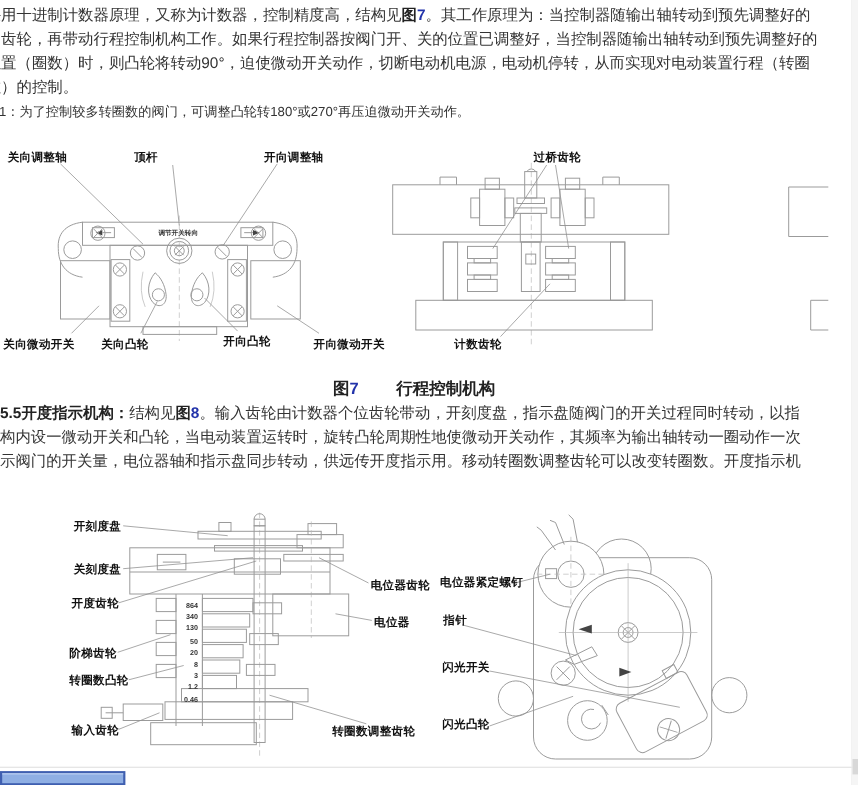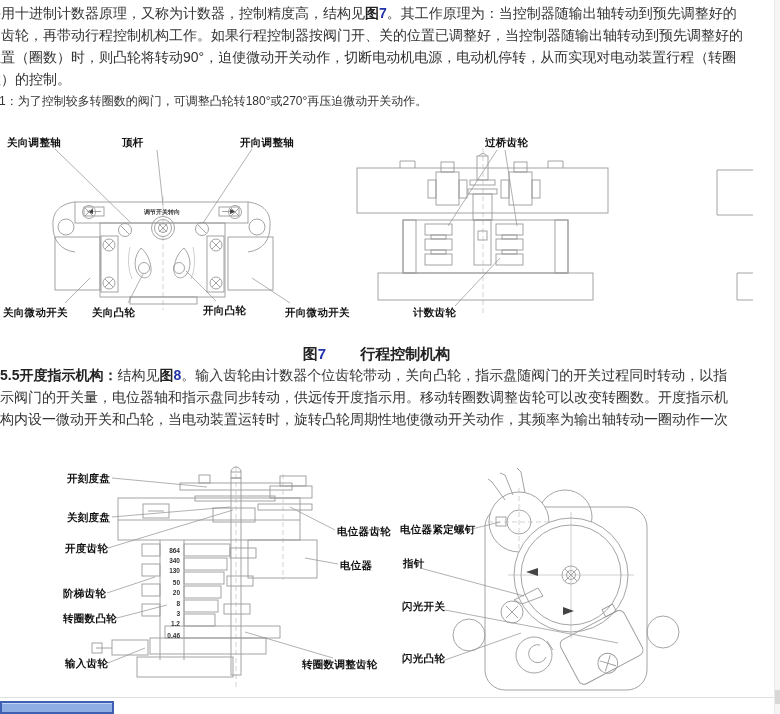--- a/index.html
+++ b/index.html
@@ -187,23 +187,23 @@
     <path class="ln" d="M753,60 H717 V105 H753"></path>
     <path class="ln" d="M753,163 H737 V190 H753"></path>
   </g>
 </svg>
 
 <div class="caption" style="top:345px;">
   <span class="figword" style="font-weight:bold;color:#222;">图</span><span style="color:#2233aa;">7</span><span class="gap"></span><span>行程控制机构</span>
 </div>
 
 <div class="textcol" style="top:364px;height:92px;">
-  <div class="line"><span class="heading-bold">5.5开度指示机构：</span><span>结构见</span><b class="figword">图</b><b class="fignum">8</b><span>。输入齿轮由计数器个位齿轮带动，关向凸轮，指示盘随阀门的开关过程同时转动，以指</span></div>
+  <div class="line"><span class="heading-bold">5.5开度指示机构：</span><span>结构见</span><b class="figword">图</b><b class="fignum">8</b><span>。输入齿轮由计数器个位齿轮带动，开刻度盘，指示盘随阀门的开关过程同时转动，以指</span></div>
+  <div class="line">构内设一微动开关和凸轮，当电动装置运转时，旋转凸轮周期性地使微动开关动作，其频率为输出轴转动一圈动作一次</div>
   <div class="line">示阀门的开关量，电位器轴和指示盘同步转动，供远传开度指示用。移动转圈数调整齿轮可以改变转圈数。开度指示机</div>
-  <div class="line">构内设一微动开关和凸轮，当电动装置运转时，旋转凸轮周期性地使微动开关动作，其频率为输出轴转动一圈动作一次</div>
 </div>
 
 <svg width="780" height="237" viewBox="0 0 780 237" style="top:460px;">
 
   <g>
     <line class="dash" x1="236" y1="6" x2="236" y2="228"></line>
 
     <path class="ln" d="M231,12 a5,5 0 0 1 10,0"></path>
     <rect class="ln" x="231" y="12" width="10" height="6"></rect>
     <rect class="ln" x="231" y="18" width="10" height="197"></rect>

